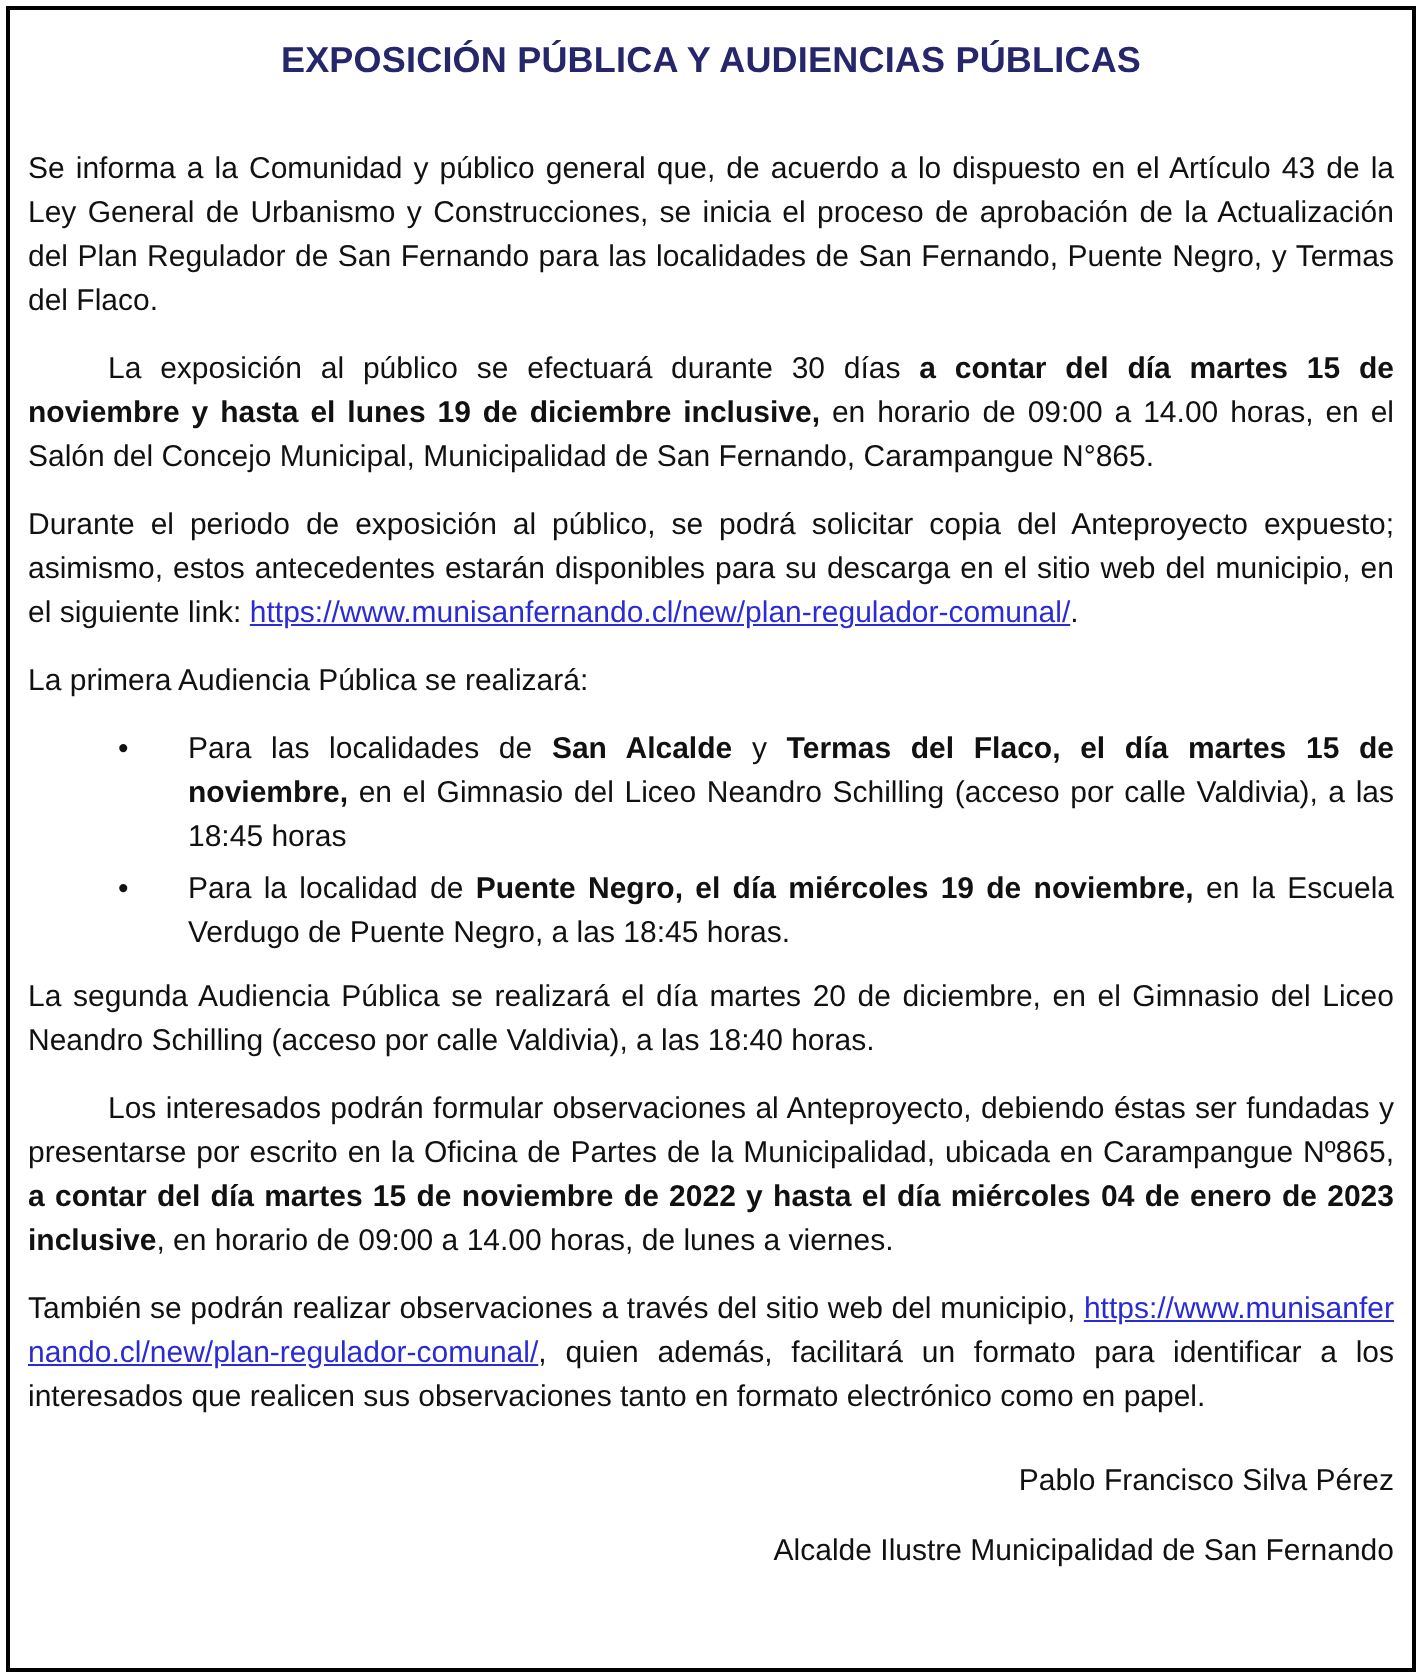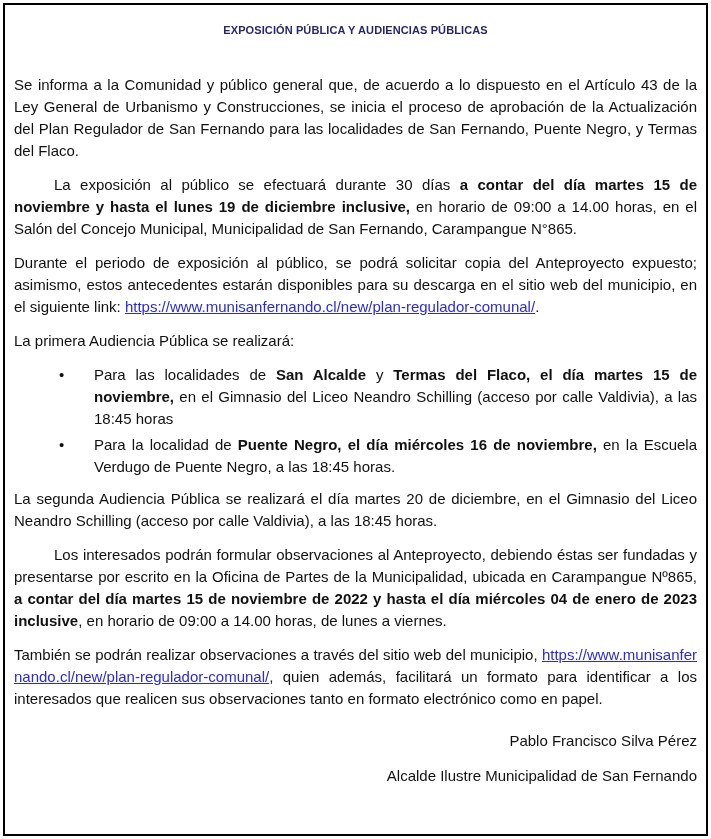--- a/index.html
+++ b/index.html
@@ -23,21 +23,21 @@
     background: #ffffff;
     padding: 14px 9px 0 9px;
     overflow: hidden;
     color: var(--text-color);
     font-size: 15px;
     line-height: 22px;
   }
   .doc-title {
     text-align: center;
     font-weight: bold;
-    font-size: 11px;
+    font-size: 18px;
     line-height: 19px;
     color: var(--title-color);
     margin: 2px 0 34px 0;
     letter-spacing: 0.1px;
   }
   .para {
     text-align: justify;
     margin: 0 0 12px 0;
   }
   .para.indent { text-indent: 40px; }
@@ -76,23 +76,23 @@
     <div>EXPOSICIÓN PÚBLICA Y AUDIENCIAS PÚBLICAS</div>
   </header>
 
   <main id="doc-body">
       <p class="para"><span>Se informa a la Comunidad y público general que, de acuerdo a lo dispuesto en el Artículo 43 de la Ley General de Urbanismo y Construcciones, se inicia el proceso de aprobación de la Actualización del Plan Regulador de San Fernando para las localidades de San Fernando, Puente Negro, y Termas del Flaco.</span></p>
       <p class="para indent"><span>La exposición al público se efectuará durante 30 días </span><span class="bold">a contar del día martes 15 de noviembre y hasta el lunes 19 de diciembre inclusive,</span><span> en horario de 09:00 a 14.00 horas, en el Salón del Concejo Municipal, Municipalidad de San Fernando, Carampangue N°865.</span></p>
       <p class="para"><span>Durante el periodo de exposición al público, se podrá solicitar copia del Anteproyecto expuesto; asimismo, estos antecedentes estarán disponibles para su descarga en el sitio web del municipio, en el siguiente link: </span><a href="#" class="doclink">https://www.munisanfernando.cl/new/plan-regulador-comunal/</a><span>.</span></p>
       <p class="para"><span>La primera Audiencia Pública se realizará:</span></p>
       <ul class="bullets">
         <li><span class="bullet-glyph">•</span><span>Para las localidades de </span><span class="bold">San Alcalde</span><span> y </span><span class="bold">Termas del Flaco, el día martes 15 de noviembre,</span><span> en el Gimnasio del Liceo Neandro Schilling (acceso por calle Valdivia), a las 18:45 horas</span></li>
-        <li><span class="bullet-glyph">•</span><span>Para la localidad de </span><span class="bold">Puente Negro, el día miércoles 16 de noviembre,</span><span> en la Escuela Verdugo de Puente Negro, a las 18:45 horas.</span></li>
+        <li><span class="bullet-glyph">•</span><span>Para la localidad de </span><span class="bold">Puente Negro, el día miércoles 19 de noviembre,</span><span> en la Escuela Verdugo de Puente Negro, a las 18:45 horas.</span></li>
       </ul>
-      <p class="para"><span>La segunda Audiencia Pública se realizará el día martes 20 de diciembre, en el Gimnasio del Liceo Neandro Schilling (acceso por calle Valdivia), a las 18:45 horas.</span></p>
+      <p class="para"><span>La segunda Audiencia Pública se realizará el día martes 20 de diciembre, en el Gimnasio del Liceo Neandro Schilling (acceso por calle Valdivia), a las 18:40 horas.</span></p>
       <p class="para indent"><span>Los interesados podrán formular observaciones al Anteproyecto, debiendo éstas ser fundadas y presentarse por escrito en la Oficina de Partes de la Municipalidad, ubicada en Carampangue Nº865, </span><span class="bold">a contar del día martes 15 de noviembre de 2022 y hasta el día miércoles 04 de enero de 2023 inclusive</span><span>, en horario de 09:00 a 14.00 horas, de lunes a viernes.</span></p>
       <p class="para"><span>También se podrán realizar observaciones a través del sitio web del municipio, </span><a href="#" class="doclink">https://www.munisanfernando.cl/new/plan-regulador-comunal/</a><span>, quien además, facilitará un formato para identificar a los interesados que realicen sus observaciones tanto en formato electrónico como en papel.</span></p>
     </main>
 
   <footer class="signature">
     <p>Pablo Francisco Silva Pérez</p>
     <p>Alcalde Ilustre Municipalidad de San Fernando</p>
   </footer>
 </div>
 

